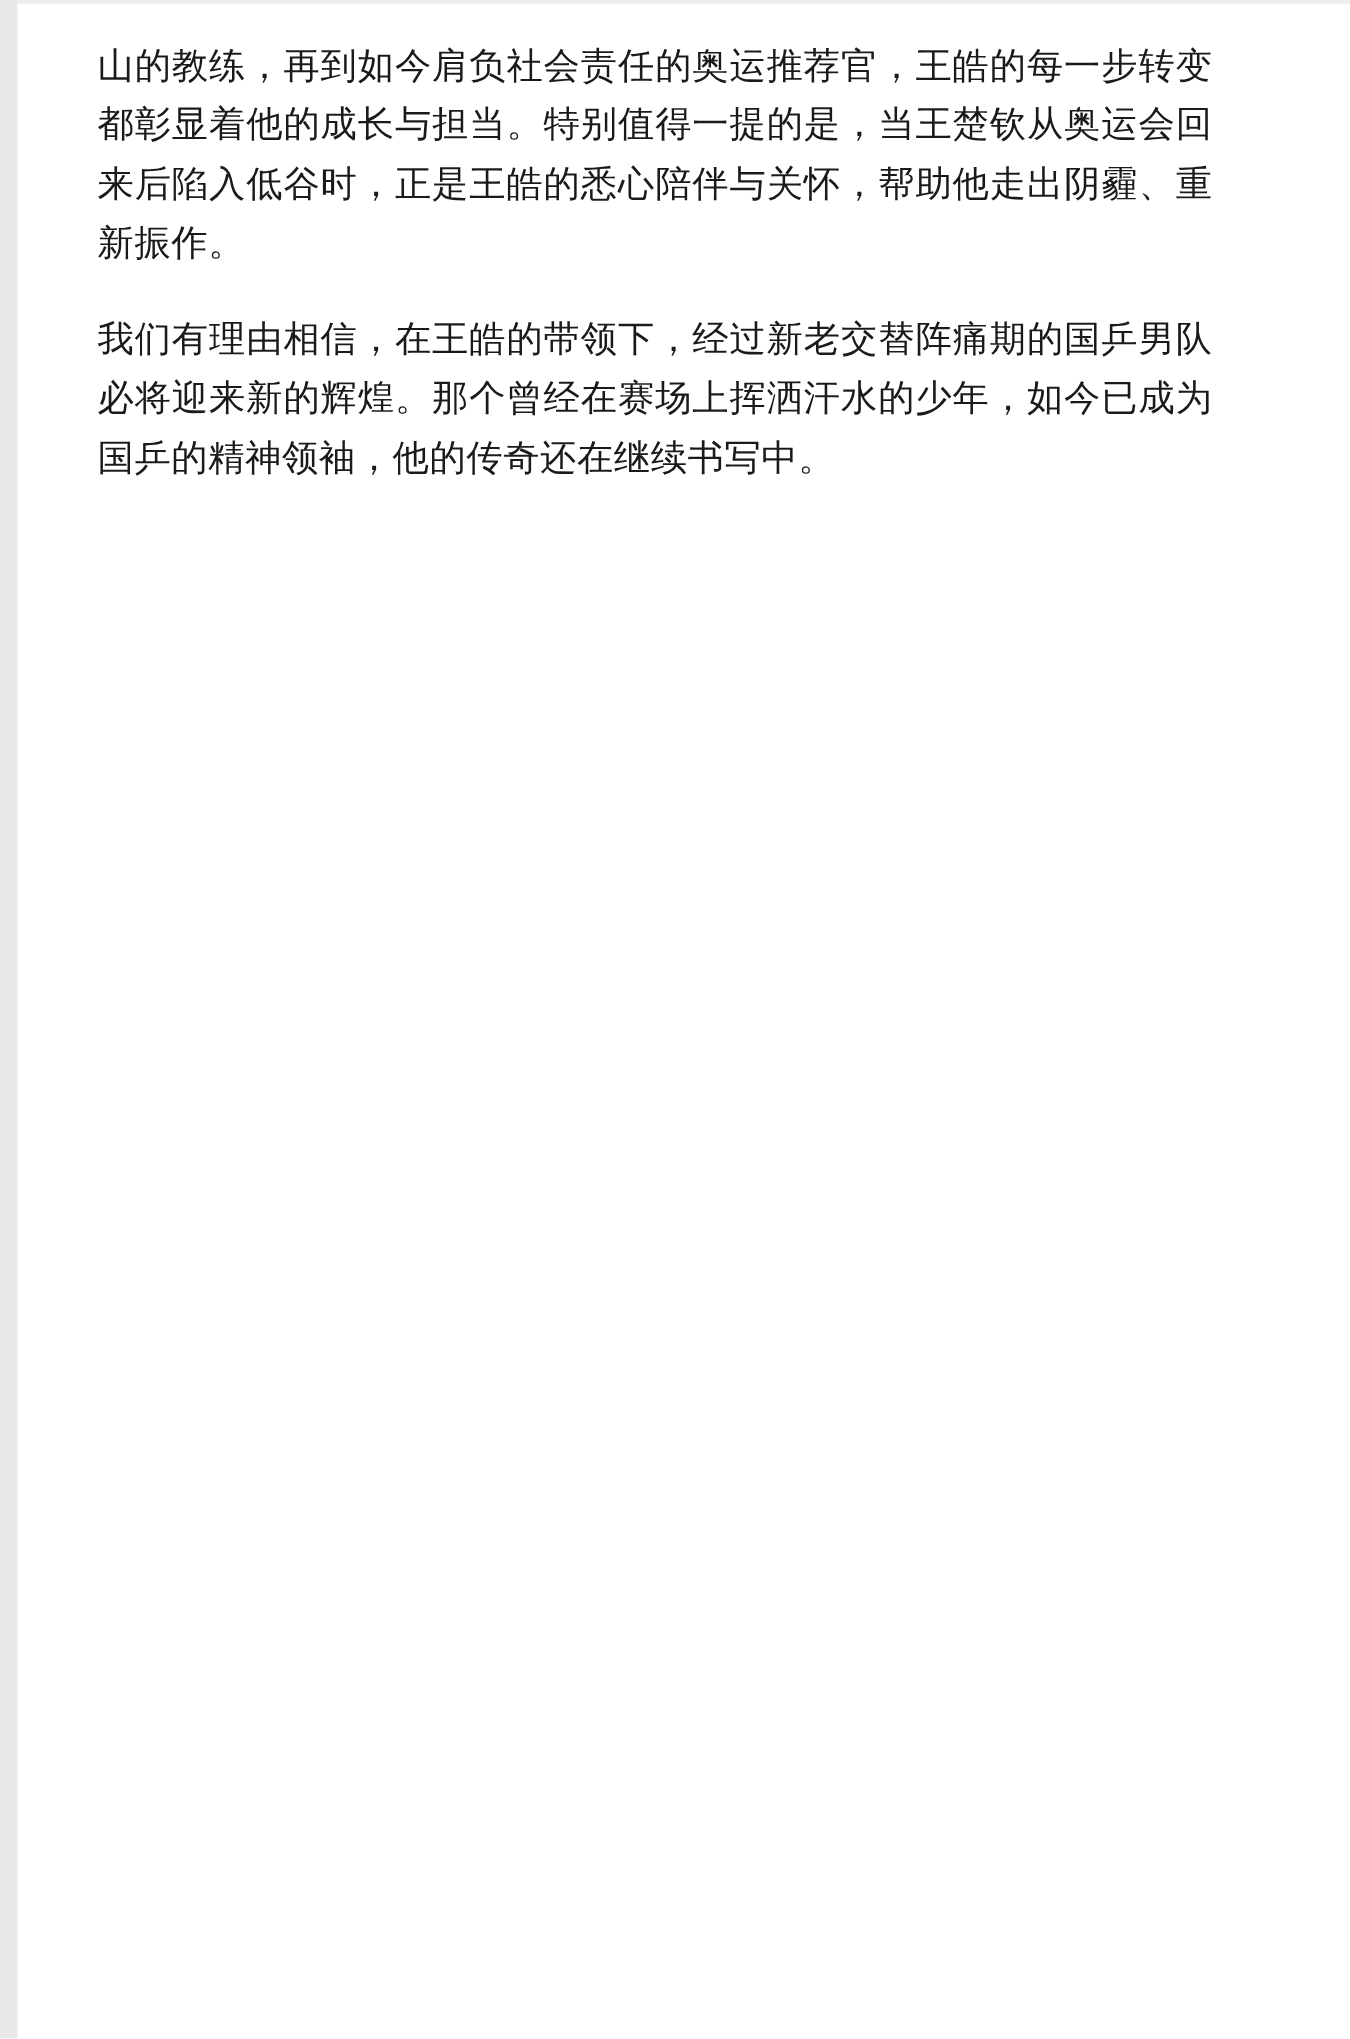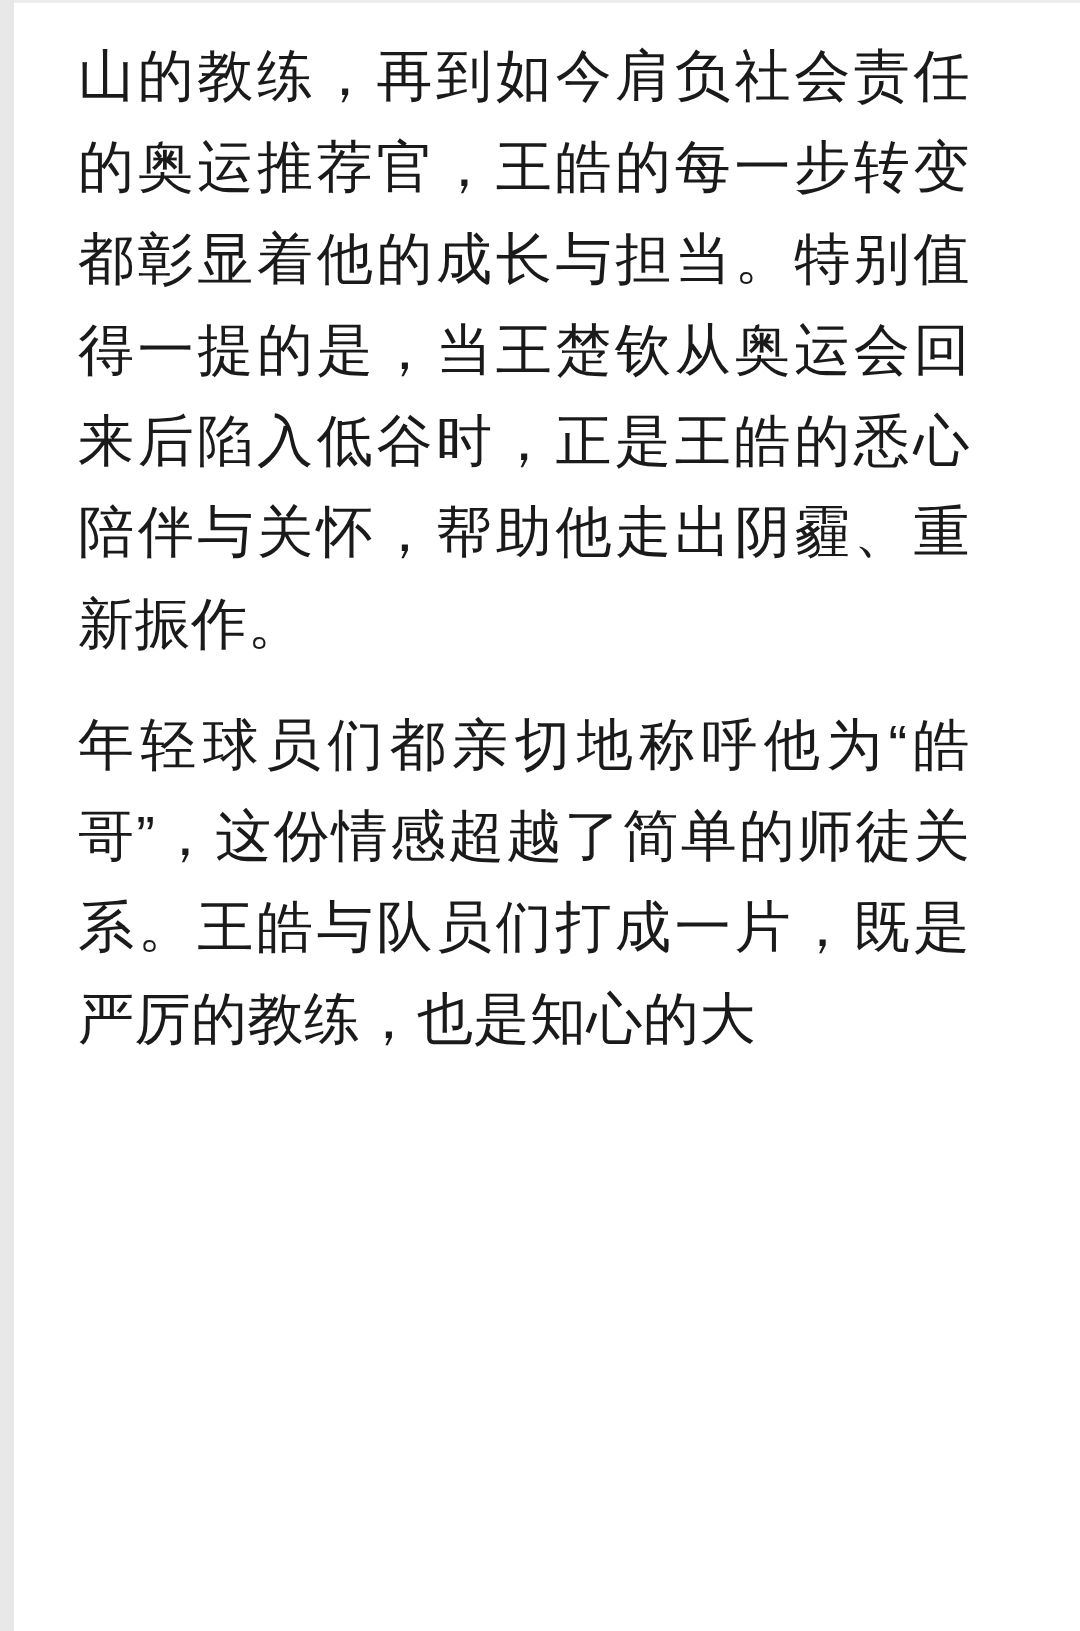--- a/index.html
+++ b/index.html
@@ -37,36 +37,36 @@
     height: 3px;
     background: #ededed;
   }
   .article {
     position: relative;
     padding: 30px 110px 20px 78px;
     box-sizing: border-box;
   }
   p.para {
     margin: 0 0 30px 0;
-    font-size: 56px;
+    font-size: 29px;
     line-height: 1.63;
     color: #1a1a1a;
     letter-spacing: 0.5px;
     text-align: justify;
     text-justify: inter-ideograph;
     font-weight: 400;
   }
   p.para:last-child {
     margin-bottom: 0;
   }
 </style>
 </head>
 <body>
 
 <div class="page">
   <div class="left-rule"></div>
   <div class="top-hairline"></div>
 
   <div class="article">
     <p class="para">山的教练，再到如今肩负社会责任的奥运推荐官，王皓的每一步转变都彰显着他的成长与担当。特别值得一提的是，当王楚钦从奥运会回来后陷入低谷时，正是王皓的悉心陪伴与关怀，帮助他走出阴霾、重新振作。</p>
-    <p class="para">年轻球员们都亲切地称呼他为“皓哥”，这份情感超越了简单的师徒关系。王皓与队员们打成一片，既是严厉的教练，也是知心的大</p>
+    <p class="para">我们有理由相信，在王皓的带领下，经过新老交替阵痛期的国乒男队必将迎来新的辉煌。那个曾经在赛场上挥洒汗水的少年，如今已成为国乒的精神领袖，他的传奇还在继续书写中。</p>
   </div>
 </div>
 
 </body></html>

